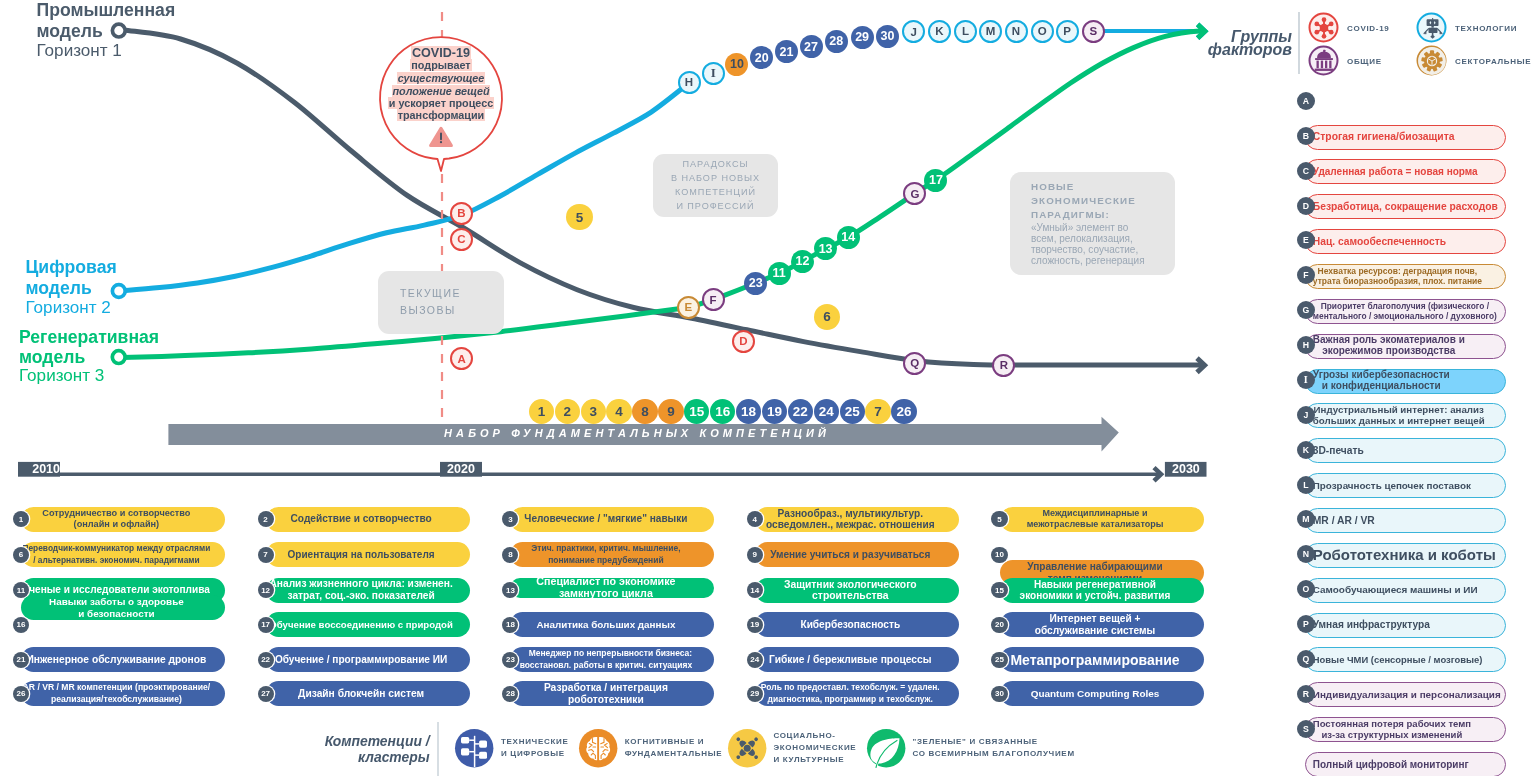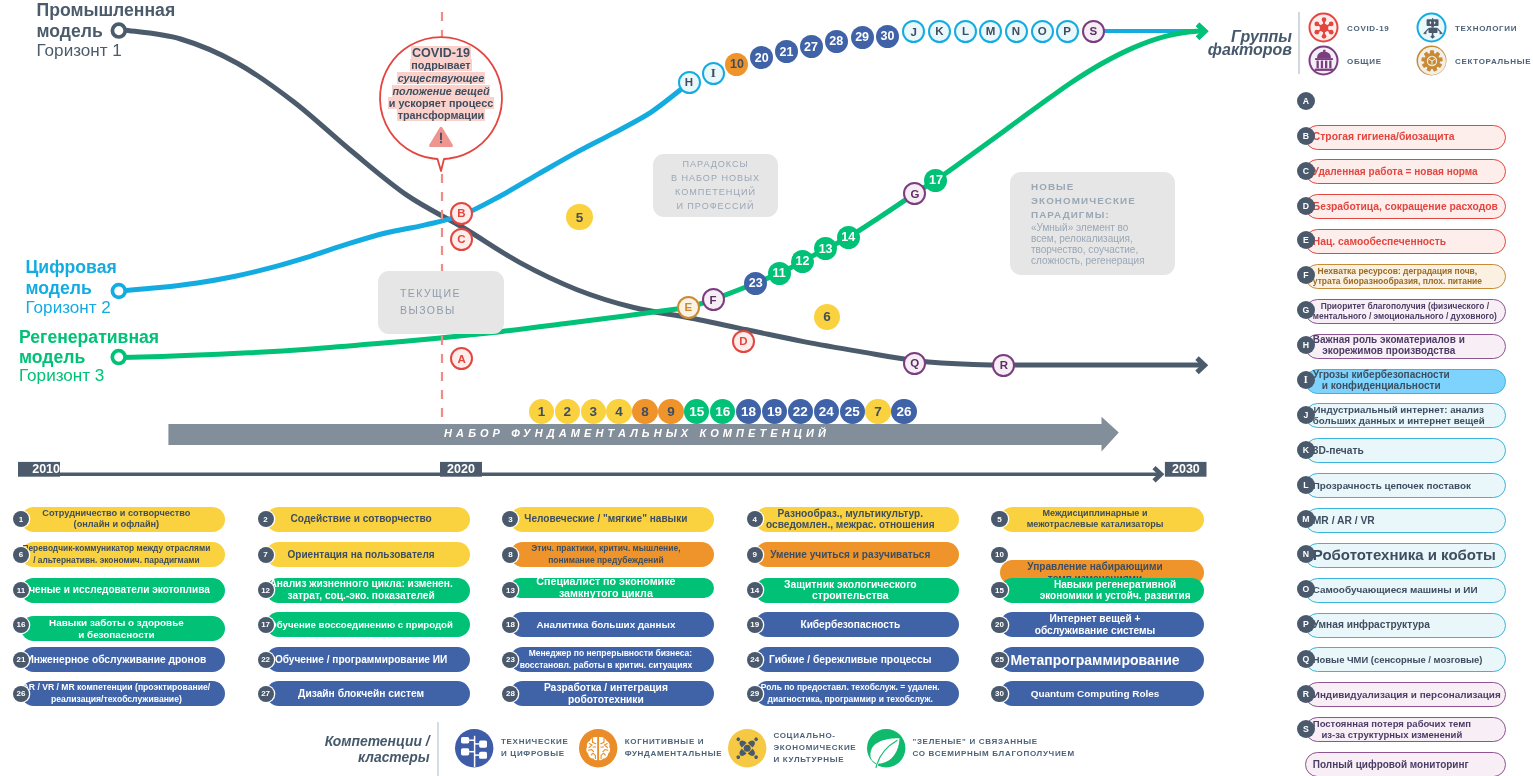--- a/index.html
+++ b/index.html
@@ -169,21 +169,21 @@
 <div class="badge" data-name="competency-card-badge" style="left:12.8px;top:511.2px;width:16.2px;height:16.2px;font-size:8px;box-shadow:0 0 0 1.3px #fff;">1</div>
 <div class="pill" data-name="competency-card" style="left:20.9px;top:542.2px;width:204px;height:25px;background:#fad13e;padding-right:13px;">
       <span class="txt" data-name="competency-card-label" style="color:#3e4e60;font-size:8.36px;line-height:11.6px;">Переводчик-коммуникатор между отраслями
 / альтернативн. экономич. парадигмами</span>
     </div>
 <div class="badge" data-name="competency-card-badge" style="left:12.8px;top:546.6px;width:16.2px;height:16.2px;font-size:8px;box-shadow:0 0 0 1.3px #fff;">6</div>
 <div class="pill" data-name="competency-card" style="left:20.9px;top:577.6px;width:204px;height:25px;background:#01c177;padding-right:13px;">
       <span class="txt" data-name="competency-card-label" style="color:#fff;font-size:10.08px;line-height:12px;">Ученые и исследователи экотоплива</span>
     </div>
 <div class="badge" data-name="competency-card-badge" style="left:12.8px;top:582.0px;width:16.2px;height:16.2px;font-size:8px;box-shadow:0 0 0 1.3px #fff;">11</div>
-<div class="pill" data-name="competency-card" style="left:20.9px;top:616px;width:204px;height:25px;background:#01c177;padding-right:13px;">
+<div class="pill" data-name="competency-card" style="left:20.9px;top:595px;width:204px;height:25px;background:#01c177;padding-right:13px;">
       <span class="txt" data-name="competency-card-label" style="color:#fff;font-size:9.9px;line-height:11.6px;">Навыки заботы о здоровье
 и безопасности</span>
     </div>
 <div class="badge" data-name="competency-card-badge" style="left:12.8px;top:616.8px;width:16.2px;height:16.2px;font-size:8px;box-shadow:0 0 0 1.3px #fff;">16</div>
 <div class="pill" data-name="competency-card" style="left:20.9px;top:647.1px;width:204px;height:25px;background:#4063a8;padding-right:13px;">
       <span class="txt" data-name="competency-card-label" style="color:#fff;font-size:10.24px;line-height:12px;">Инженерное обслуживание дронов</span>
     </div>
 <div class="badge" data-name="competency-card-badge" style="left:12.8px;top:651.5px;width:16.2px;height:16.2px;font-size:8px;box-shadow:0 0 0 1.3px #fff;">21</div>
 <div class="pill" data-name="competency-card" style="left:20.9px;top:681.4px;width:204px;height:25px;background:#4063a8;padding-right:13px;">
       <span class="txt" data-name="competency-card-label" style="color:#fff;font-size:8.61px;line-height:11.6px;">AR / VR / MR компетенции (проэктирование/
@@ -273,21 +273,21 @@
 <div class="pill" data-name="competency-card" style="left:999.5px;top:506.8px;width:204px;height:25px;background:#fad13e;padding-right:13px;">
       <span class="txt" data-name="competency-card-label" style="color:#3e4e60;font-size:9.01px;line-height:11.6px;">Междисциплинарные и
 межотраслевые катализаторы</span>
     </div>
 <div class="badge" data-name="competency-card-badge" style="left:991.4px;top:511.2px;width:16.2px;height:16.2px;font-size:8px;box-shadow:0 0 0 1.3px #fff;">5</div>
 <div class="pill" data-name="competency-card" style="left:999.5px;top:560px;width:204px;height:25px;background:#ee942a;padding-right:13px;">
       <span class="txt" data-name="competency-card-label" style="color:#3e4e60;font-size:10.1px;line-height:11.6px;">Управление набирающими
 темп изменениями</span>
     </div>
 <div class="badge" data-name="competency-card-badge" style="left:991.4px;top:546.6px;width:16.2px;height:16.2px;font-size:8px;box-shadow:0 0 0 1.3px #fff;">10</div>
-<div class="pill" data-name="competency-card" style="left:999.5px;top:577.6px;width:204px;height:25px;background:#01c177;padding-right:13px;justify-content:flex-end;">
+<div class="pill" data-name="competency-card" style="left:999.5px;top:577.6px;width:204px;height:25px;background:#01c177;padding-right:13px;">
       <span class="txt" data-name="competency-card-label" style="color:#fff;font-size:10.06px;line-height:11.6px;">Навыки регенеративной
 экономики и устойч. развития</span>
     </div>
 <div class="badge" data-name="competency-card-badge" style="left:991.4px;top:582.0px;width:16.2px;height:16.2px;font-size:8px;box-shadow:0 0 0 1.3px #fff;">15</div>
 <div class="pill" data-name="competency-card" style="left:999.5px;top:612.4px;width:204px;height:25px;background:#4063a8;padding-right:13px;">
       <span class="txt" data-name="competency-card-label" style="color:#fff;font-size:10.19px;line-height:11.6px;">Интернет вещей +
 обслуживание системы</span>
     </div>
 <div class="badge" data-name="competency-card-badge" style="left:991.4px;top:616.8px;width:16.2px;height:16.2px;font-size:8px;box-shadow:0 0 0 1.3px #fff;">20</div>
 <div class="pill" data-name="competency-card" style="left:999.5px;top:647.1px;width:204px;height:25px;background:#4063a8;padding-right:13px;">

